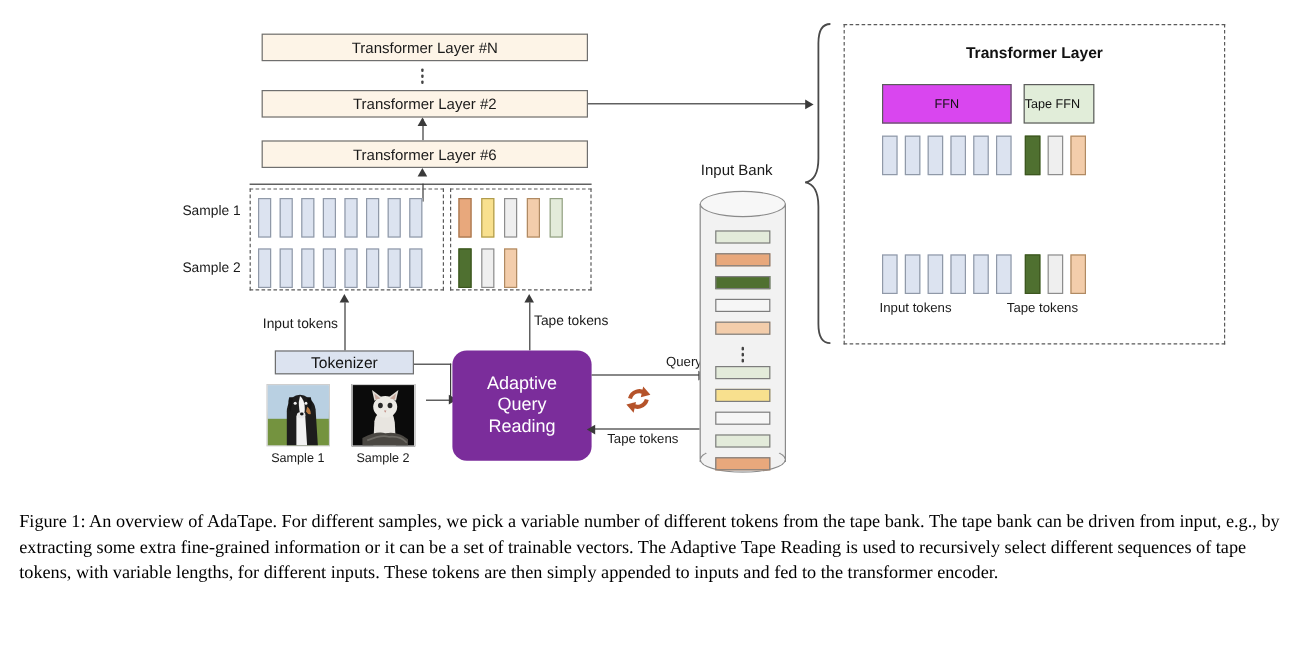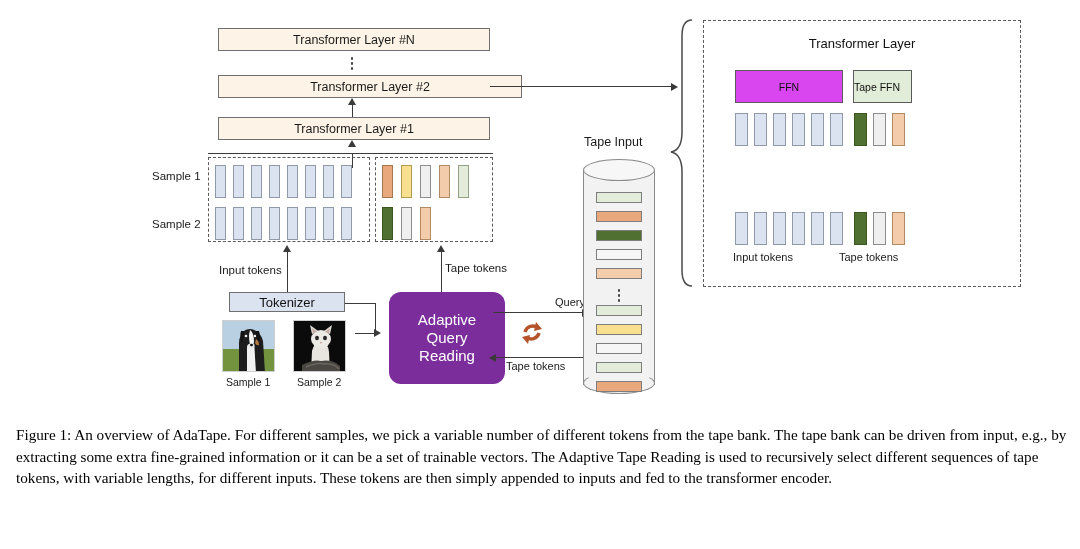--- a/index.html
+++ b/index.html
@@ -64,29 +64,29 @@
   <div class="abs tlayer" style="left:218px;top:28px;width:272px;height:23px;">
     <span>Transformer Layer #N</span>
   </div>
 
   <div class="abs vdots" style="left:345px;top:55px;width:14px;">
     <span></span>
       <span></span>
       <span></span>
   </div>
 
-  <div class="abs tlayer" style="left:218px;top:75px;width:304px;height:23px;">
+  <div class="abs tlayer" style="left:218px;top:75px;width:272px;height:23px;">
     <span>Transformer Layer #2</span>
   </div>
 
   <div class="abs solidline" style="left:352px;top:99px;width:1.4px;height:18px;"></div>
   <div class="abs" style="left:348px;top:98px;width:0;height:0;border-left:4.5px solid transparent;border-right:4.5px solid transparent;border-bottom:7px solid #3a3a3a;"></div>
 
   <div class="abs tlayer" style="left:218px;top:117px;width:272px;height:23px;">
-    <span>Transformer Layer #1</span>
+    <span>Transformer Layer #6</span>
   </div>
 
   <div class="abs solidline" style="left:352px;top:153px;width:1.4px;height:15px;"></div>
   <div class="abs" style="left:348px;top:140px;width:0;height:0;border-left:4.5px solid transparent;border-right:4.5px solid transparent;border-bottom:7px solid #3a3a3a;"></div>
 
   <div class="abs solidline" style="left:208px;top:153px;width:285px;height:1.4px;"></div>
 
   <div class="abs lbl" style="left:152px;top:170px;">Sample 1</div>
   <div class="abs lbl" style="left:152px;top:218px;">Sample 2</div>
 
@@ -178,21 +178,21 @@
       <path d="M35 12 L36 7 L31 11 Z" fill="#c8a99e"></path>
       <ellipse cx="23" cy="17" rx="2" ry="2.3" fill="#2a2a2a"></ellipse>
       <ellipse cx="31" cy="17" rx="2" ry="2.3" fill="#2a2a2a"></ellipse>
       <path d="M26 21 L28 21 L27 23 Z" fill="#c08b84"></path>
       <path d="M8 44 Q20 38 27 40 Q38 38 46 45 L46 52 L8 52 Z" fill="#4a4742"></path>
       <path d="M12 46 Q24 41 30 43 Q40 42 45 48" stroke="#6d6a64" stroke-width="1.4" fill="none"></path>
     </svg>
   </div>
   <div class="abs lbl" style="left:297px;top:376px;font-size:10.5px;">Sample 2</div>
 
-  <div class="abs atr" style="left:389px;top:292px;width:116px;height:92px;">
+  <div class="abs atr" style="left:377px;top:292px;width:116px;height:92px;">
     <span>Adaptive</span>
     <span>Query</span>
     <span>Reading</span>
   </div>
 
   <div class="abs solidline" style="left:493px;top:312px;width:90px;height:1.4px;"></div>
   <div class="abs" style="left:582px;top:309px;width:0;height:0;border-top:4.5px solid transparent;border-bottom:4.5px solid transparent;border-left:7px solid #3a3a3a;"></div>
   <div class="abs lbl" style="left:516px;top:296px;font-size:11px;margin-left:39px;">Query</div>
 
   <div class="abs solidline" style="left:495px;top:357px;width:90px;height:1.4px;"></div>
@@ -201,21 +201,21 @@
 
   <div class="abs" style="left:518px;top:320px;">
     <svg width="28" height="30" viewBox="0 0 28 30">
       <path d="M7 12 A8 8 0 0 1 20 8" stroke="#B5532A" stroke-width="3.4" fill="none" stroke-linecap="butt"></path>
       <path d="M21 13 A8 8 0 0 1 8 17" stroke="#B5532A" stroke-width="3.4" fill="none" stroke-linecap="butt"></path>
       <path d="M18 2 L24 9 L16 11 Z" fill="#B5532A"></path>
       <path d="M10 24 L4 17 L12 15 Z" fill="#B5532A"></path>
     </svg>
   </div>
 
-  <div class="abs lbl" style="left:584px;top:135px;font-size:12.5px;">Tape Input</div>
+  <div class="abs lbl" style="left:584px;top:135px;font-size:12.5px;">Input Bank</div>
 
   <div class="abs cyl-body" style="left:583px;top:170px;width:72px;height:215px;"></div>
   <div class="abs cyl-bot" style="left:583px;top:372px;width:72px;height:22px;"></div>
   <div class="abs cyl-top" style="left:583px;top:159px;width:72px;height:22px;"></div>
 
   <div class="abs" style="left:596px;top:192px;display:flex;flex-direction:column;gap:8px;">
     <div class="bankbar tok-lg" style="width:46px;height:11px;"></div>
     <div class="bankbar tok-or" style="width:46px;height:11px;"></div>
     <div class="bankbar tok-dg" style="width:46px;height:11px;"></div>
     <div class="bankbar" style="width:46px;height:11px;background:#F6F6F6;"></div>
@@ -240,21 +240,21 @@
   <div class="abs" style="left:671px;top:83px;width:0;height:0;border-top:4.5px solid transparent;border-bottom:4.5px solid transparent;border-left:7px solid #3a3a3a;"></div>
 
   <div class="abs" style="left:668px;top:18px;">
     <svg width="26" height="272" viewBox="0 0 26 272">
       <path d="M24 2 Q14 2 14 18 L14 114 Q14 132 3 134 Q14 136 14 154 L14 252 Q14 268 24 268" stroke="#4a4a4a" stroke-width="1.5" fill="none"></path>
     </svg>
   </div>
 
   <div class="abs dashbox" style="left:703px;top:20px;width:318px;height:267px;"></div>
 
-  <div class="abs" style="left:703px;top:36px;width:318px;text-align:center;font-size:13px;">Transformer Layer</div>
+  <div class="abs" style="left:703px;top:36px;width:318px;text-align:center;font-size:13px;font-weight:bold;">Transformer Layer</div>
 
   <div class="abs ffnbox" style="left:735px;top:70px;width:108px;height:33px;">
     <span>FFN</span>
   </div>
   <div class="abs tapeffn" style="left:853px;top:70px;width:59px;height:33px;">
     <span>Tape FFN</span>
   </div>
 
   <div class="abs" style="left:735px;top:113px;display:flex;gap:6px;">
     <div class="tok tok-in" style="width:13px;height:33px;"></div>

